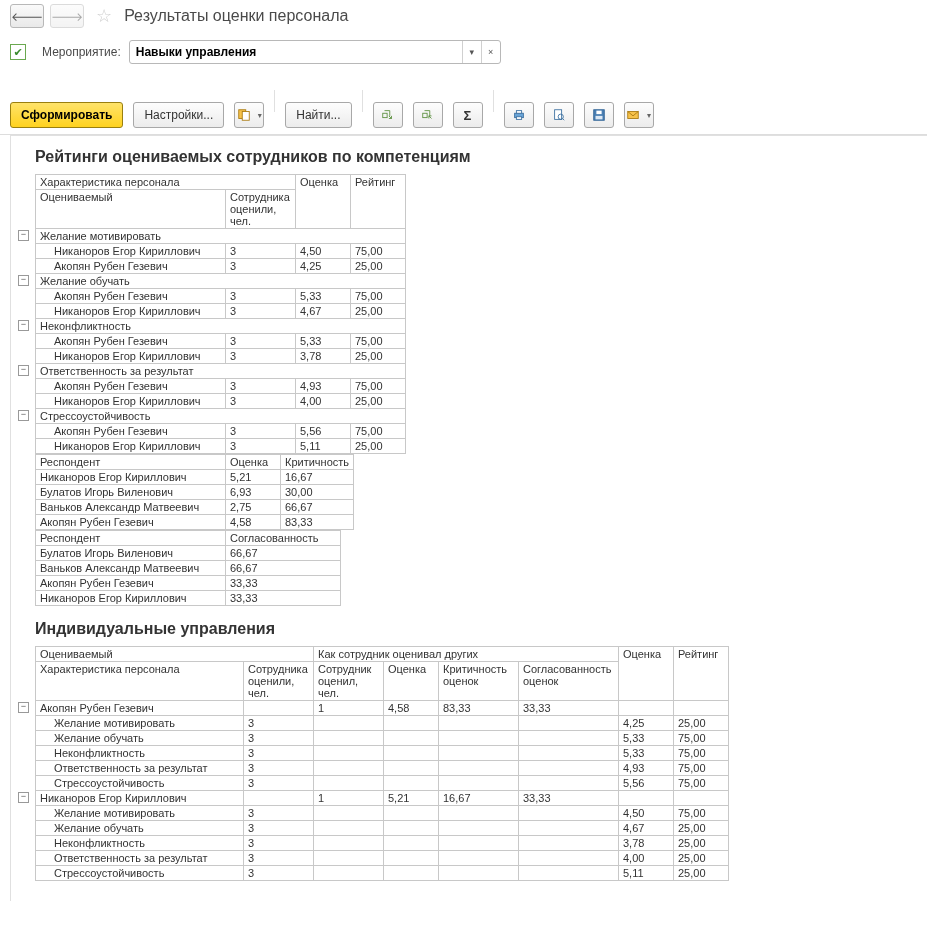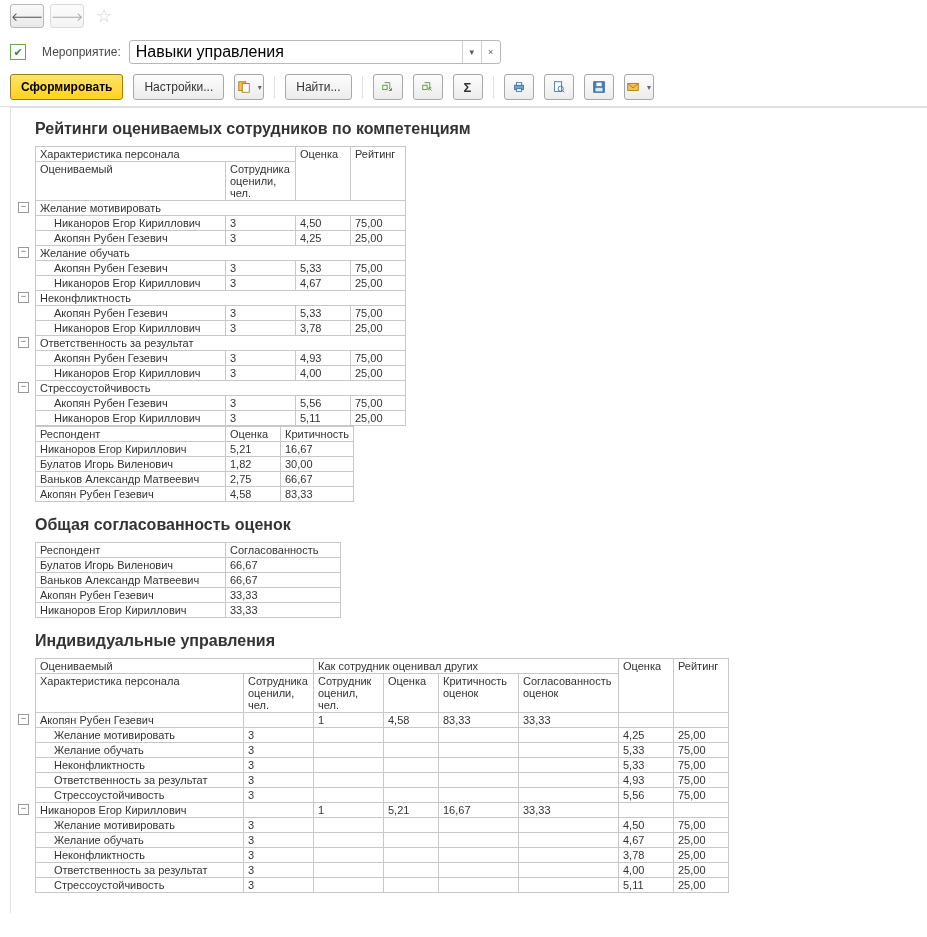--- a/index.html
+++ b/index.html
@@ -63,22 +63,23 @@
     border: 1px solid #b8b8b8;
     border-radius: 3px;
     height: 22px;
     width: 370px;
   }
   .select-input {
     flex: 1;
     border: none;
     outline: none;
     padding: 0 6px;
-    font-size: 16px;
+    font-size: 12px;
     background: transparent;
+    font-weight: bold;
   }
   .sel-btn {
     width: 18px;
     height: 22px;
     border-left: 1px solid #d0d0d0;
     display: flex;
     align-items: center;
     justify-content: center;
     font-size: 9px;
     color: #555;
@@ -95,20 +96,21 @@
     height: 24px;
     border: 1px solid #a8a8a8;
     border-radius: 3px;
     background: linear-gradient(#fdfdfd, #ececec);
     padding: 0 10px;
     display: flex;
     align-items: center;
     gap: 4px;
     cursor: pointer;
     color: #333;
+    margin-top: 28px;
   }
   .btn.primary {
     font-weight: bold;
     background: linear-gradient(#ffe36a, #ffd21f);
     border-color: #9a7f0f;
     color: #000;
   }
   .icon-btn {
     width: 28px;
     padding: 0;
@@ -199,20 +201,21 @@
 <body>
 
 <div class="topbar">
   <div class="nav-btn">
       <span class="arrow">🡐</span>
     </div>
   <div class="nav-btn disabled">
       <span class="arrow">🡒</span>
     </div>
   <span class="star">☆</span>
+  <span class="page-title">Результаты оценки персонала</span>
 </div>
 
 <div class="filter-row">
   <span class="checkbox">
       <span class="check-mark">✔</span>
     </span>
   <span class="filter-label">Мероприятие:</span>
   <div class="select-box">
     <input class="select-input" type="text" value="Навыки управления" style="">
     <div class="sel-btn">
@@ -408,37 +411,36 @@
   </tr>
   </tbody>
         <tbody id="sec2-body">
           <tr>
             <td>Никаноров Егор Кириллович</td>
             <td class="num">5,21</td>
             <td class="num">16,67</td>
           </tr>
           <tr>
             <td>Булатов Игорь Виленович</td>
-            <td class="num">1,82</td>
+            <td class="num">6,93</td>
             <td class="num">30,00</td>
           </tr>
           <tr>
             <td>Ваньков Александр Матвеевич</td>
             <td class="num">2,75</td>
             <td class="num">66,67</td>
           </tr>
           <tr>
             <td>Акопян Рубен Гезевич</td>
             <td class="num">4,58</td>
             <td class="num">83,33</td>
           </tr>
         </tbody>
 </table>
 
-<div class="section-title">Общая согласованность оценок</div>
 <table class="rep t3">
   <colgroup>
           <col class="c1">
           <col class="c2">
         </colgroup>
   <tbody>
           <tr>
     <th>Респондент</th>
     <th class="num">Согласованность</th>
   </tr>

